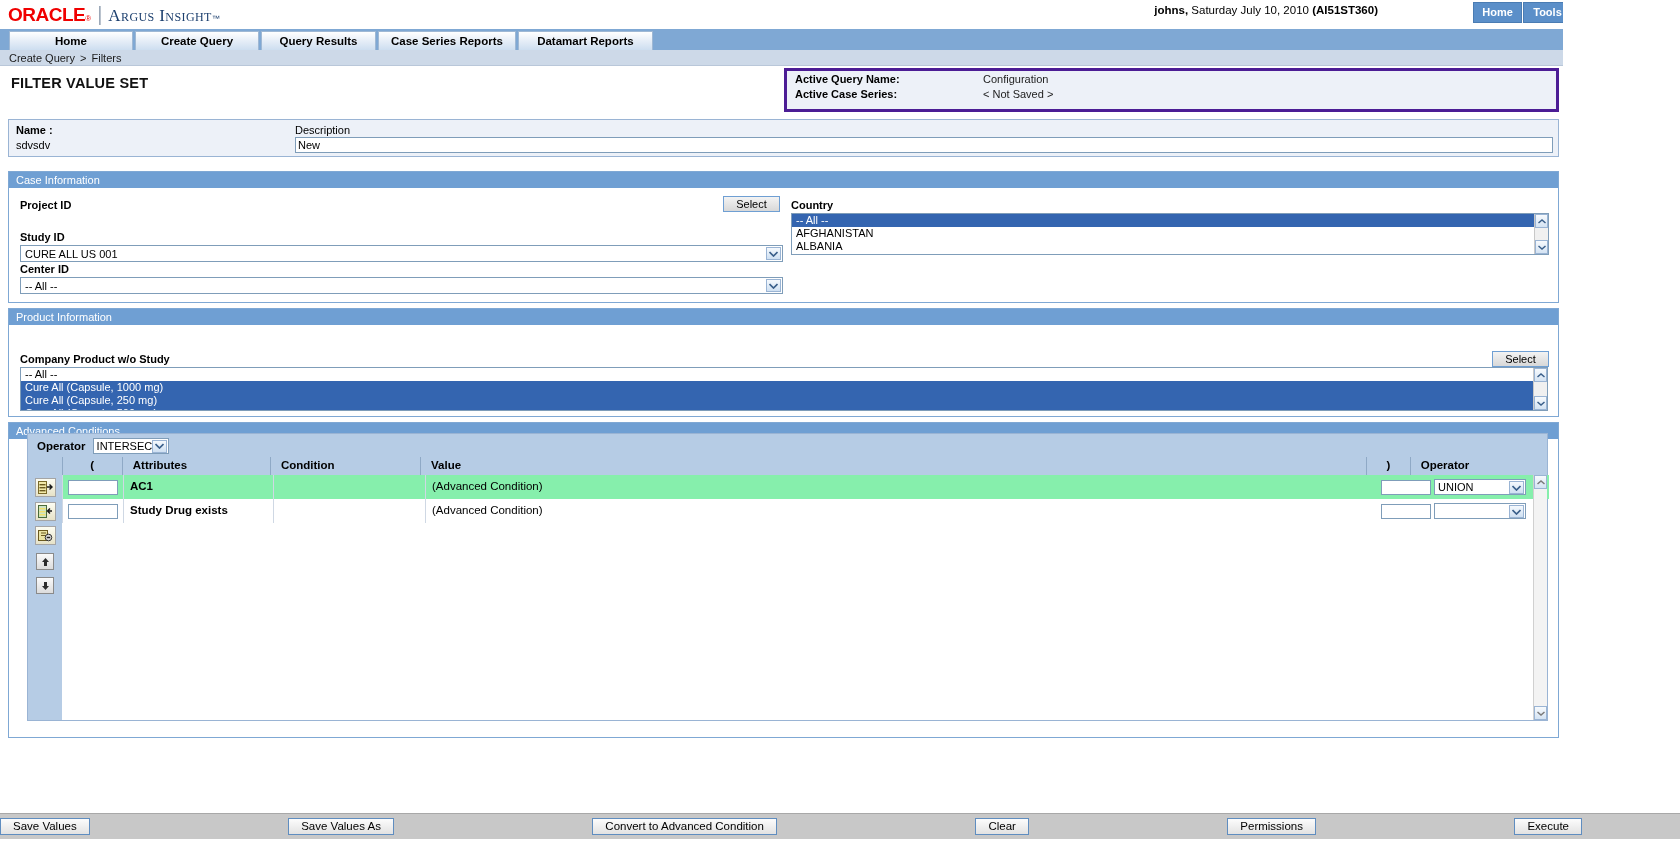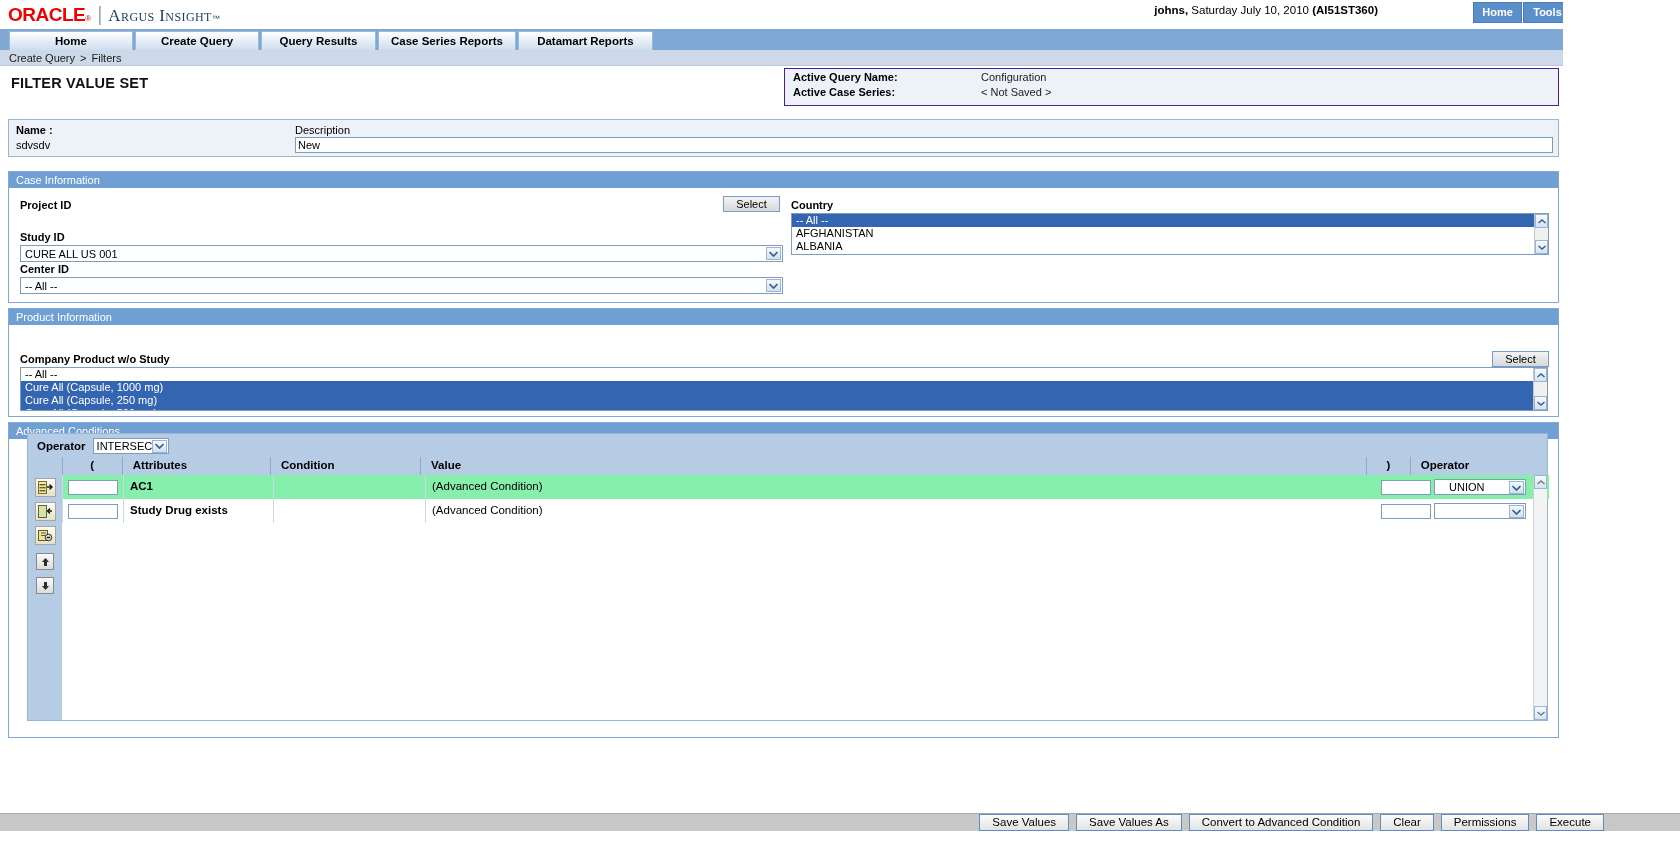--- a/index.html
+++ b/index.html
@@ -72,22 +72,22 @@
   }
   .breadcrumb .sep { margin: 0 5px; }
 
   
   .titlerow { position: relative; height: 37px; background: #fff; }
   .pagetitle {
     position: absolute; left: 11px; top: 9px;
     font-size: 14.5px; font-weight: bold; color: #111; letter-spacing: .2px;
   }
   .activebox {
-    position: absolute; left: 784px; top: 2px; width: 775px; height: 38px;
-    background: #edf1f8; border: 1px solid #4c1d95;
+    position: absolute; left: 784px; top: 2px; width: 775px; height: 44px;
+    background: #edf1f8; border: 3px solid #4c1d95;
     font-size: 11px;
   }
   .activebox .row { display: flex; height: 15px; align-items: center; }
   .activebox .lbl { width: 196px; padding-left: 8px; font-weight: bold; }
   .activebox .val { color: #222; }
 
   
   .namebox {
     position: absolute; left: 8px; top: 119px; width: 1551px; height: 38px;
     background: #edf1f8; border: 1px solid #9ab4d4;
@@ -166,39 +166,39 @@
   .lrail { width: 34px; background: #b6cce5; }
   .tbody { position: relative; background: #fff; height: 245px; }
   .trow { display: flex; align-items: center; height: 24px; font-size: 11.5px; }
   .trow.alt { background: #86efac; }
   .tcell { height: 24px; line-height: 23px; padding-left: 6px; border-left: 1px solid #cfd8e4; }
   .miniinput {
     width: 50px; height: 15px; border: 1px solid #7f9db9; background:#fff; display:block;
   }
   .minisel {
     width: 92px; height: 16px; border: 1px solid #7f9db9; background:#fff; position:relative;
-    font-size: 11px; padding-left: 14px; display:flex; align-items:center;
+    font-size: 11px; padding-left: 3px; display:flex; align-items:center;
   }
   .railbtn {
     width: 21px; height: 19px; border: 1px solid #a5a5a5;
     background: linear-gradient(to bottom,#fdfdf2,#e6e2c8);
     display:flex;align-items:center;justify-content:center; cursor:pointer;
     margin: 0 auto;
   }
   .arrowbtn2 {
     width: 18px; height: 17px; border: 1px solid #8a8a8a;
     background: linear-gradient(to bottom,#fafafa,#dcdcdc);
     display:flex;align-items:center;justify-content:center;cursor:pointer;margin:0 auto;
   }
 
   
   .btnbar {
-    position: absolute; left: 0; top: 813px; width: 1680px; height: 18px;
+    position: absolute; left: 0; top: 813px; width: 1680px; height: 26px;
     background: #c8c8c8; border-top: 1px solid #a8a8a8;
-    display: flex; align-items: center; justify-content: flex-end; padding-right: 76px; gap: 7px;
+    display: flex; align-items: center; justify-content: space-between; padding-right: 98px; gap: 7px;
   }
   .actbtn {
     background: linear-gradient(to bottom,#fcfcfc,#e2e2e2);
     border: 1px solid #5f8dc0; font-size: 11.5px; color: #000;
     height: 17px; line-height: 15px; padding: 0 12px; cursor: pointer;
     white-space: nowrap;
   }
   .bottom-white { position:absolute; left:0; top:839px; width:1680px; height:8px; background:#fff; }
   .rightfill { position:absolute; left:1563px; top:28px; width:117px; height:785px; background:#fff; }
   .topstrip-right { position:absolute; left:1563px; top:0; width:117px; height:28px; background:#fff; }

